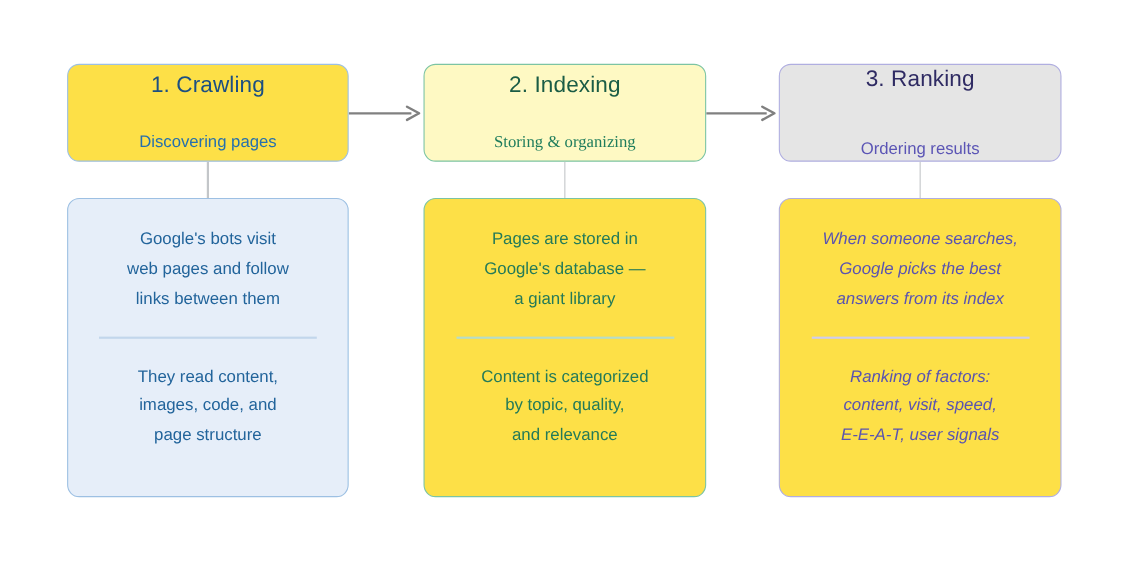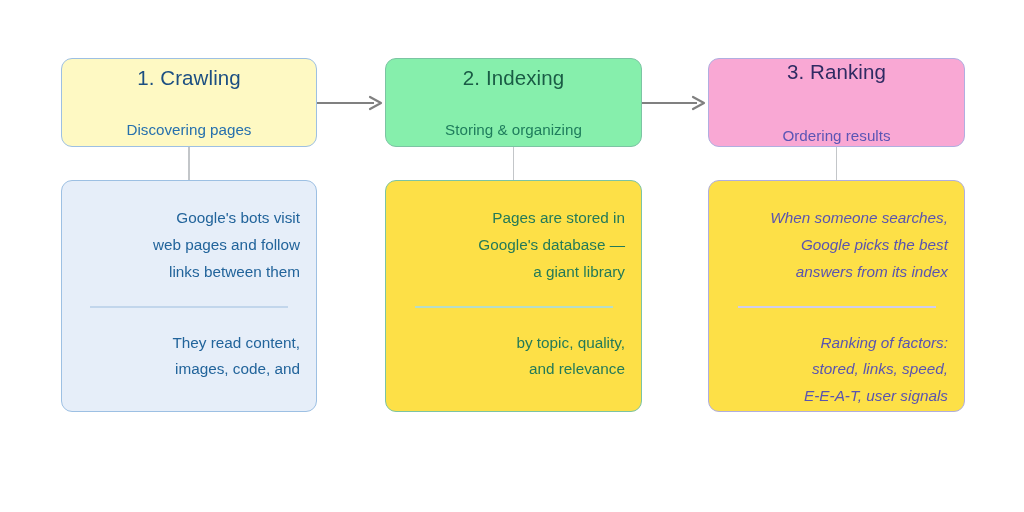--- a/index.html
+++ b/index.html
@@ -58,29 +58,29 @@
   .connector {
     width: 1.6px;
     height: 33px;
     margin: 0 auto;
     background: #c3c6c9;
   }
 
   
   .body-card {
     box-sizing: border-box;
-    height: 232px;
+    height: 272px;
     border-radius: 11px;
     border: 1.3px solid;
     display: flex;
     flex-direction: column;
     align-items: center;
     justify-content: flex-start;
     padding: 24px 16px 0 16px;
-    text-align: right;
+    text-align: center;
   }
   .body-block {
     font-size: 15.3px;
     line-height: 26.8px;
     width: 100%;
   }
   .body-block p { margin: 0; }
   .divider {
     width: 198px;
     height: 1.2px;
@@ -92,35 +92,35 @@
   .arrow {
     position: absolute;
     top: 95px;
     height: 16px;
   }
   .arrow-1 { left: 317px; width: 68px; }
   .arrow-2 { left: 642px; width: 66px; }
   .arrow svg { display: block; }
 
   
-  .pal-blue .header-card  { background:#fef9c3; border-color:#9dc0e3; }
+  .pal-blue .header-card  { background:#fde047; border-color:#9dc0e3; }
   .pal-blue .body-card    { background:#e6eef9; border-color:#9dc0e3; }
   .pal-blue .header-title { color:#1c4f82; }
   .pal-blue .header-sub   { color:#2670ad; }
   .pal-blue .body-block   { color:#22649b; }
   .pal-blue .divider      { background:#c2d6ec; }
 
-  .pal-green .header-card  { background:#86efac; border-color:#7cc4a3;text-align:center; }
+  .pal-green .header-card  { background:#fef9c3; border-color:#7cc4a3;text-align:center; }
   .pal-green .body-card    { background:#fde047; border-color:#7cc4a3; }
   .pal-green .header-title { color:#1a5c45; }
-  .pal-green .header-sub   { color:#1f7d5c; }
+  .pal-green .header-sub   { color:#1f7d5c;font-family:Liberation Serif, serif; }
   .pal-green .body-block   { color:#247a58; }
   .pal-green .divider      { background:#b6ddc8; }
 
-  .pal-purple .header-card  { background:#f9a8d4; border-color:#b0aee0;gap:12px; }
+  .pal-purple .header-card  { background:#e5e5e5; border-color:#b0aee0;gap:12px; }
   .pal-purple .body-card    { background:#fde047; border-color:#b0aee0;font-style:italic; }
   .pal-purple .header-title { color:#2f2b63; }
   .pal-purple .header-sub   { color:#5b55b5; }
   .pal-purple .body-block   { color:#5a54b0; }
   .pal-purple .divider      { background:#cfcdee; }
 </style>
 </head>
 <body>
 
 <div class="canvas">
@@ -136,20 +136,21 @@
     <div class="body-card">
       <div class="body-block">
         <p>Google's bots visit</p>
         <p>web pages and follow</p>
         <p>links between them</p>
       </div>
       <hr class="divider">
       <div class="body-block">
         <p>They read content,</p>
         <p>images, code, and</p>
+        <p>page structure</p>
       </div>
     </div>
   </div>
 
   <div class="arrow arrow-1">
     <svg width="68" height="16" viewBox="0 0 68 16" aria-hidden="true">
       <line x1="0" y1="8" x2="57" y2="8" stroke="#808080" stroke-width="2"></line>
       <path d="M53 2 L64 8 L53 14" fill="none" stroke="#808080" stroke-width="2.2" stroke-linecap="round" stroke-linejoin="round"></path>
     </svg>
   </div>
@@ -163,20 +164,21 @@
     <div class="connector"></div>
 
     <div class="body-card">
       <div class="body-block">
         <p>Pages are stored in</p>
         <p>Google's database —</p>
         <p>a giant library</p>
       </div>
       <hr class="divider">
       <div class="body-block">
+        <p>Content is categorized</p>
         <p>by topic, quality,</p>
         <p>and relevance</p>
       </div>
     </div>
   </div>
 
   <div class="arrow arrow-2">
     <svg width="66" height="16" viewBox="0 0 66 16" aria-hidden="true">
       <line x1="0" y1="8" x2="55" y2="8" stroke="#808080" stroke-width="2"></line>
       <path d="M51 2 L62 8 L51 14" fill="none" stroke="#808080" stroke-width="2.2" stroke-linecap="round" stroke-linejoin="round"></path>
@@ -193,19 +195,19 @@
 
     <div class="body-card">
       <div class="body-block">
         <p>When someone searches,</p>
         <p>Google picks the best</p>
         <p>answers from its index</p>
       </div>
       <hr class="divider">
       <div class="body-block">
         <p>Ranking of factors:</p>
-        <p>stored, links, speed,</p>
+        <p>content, visit, speed,</p>
         <p>E-E-A-T, user signals</p>
       </div>
     </div>
   </div>
 
 </div>
 
 </body></html>

